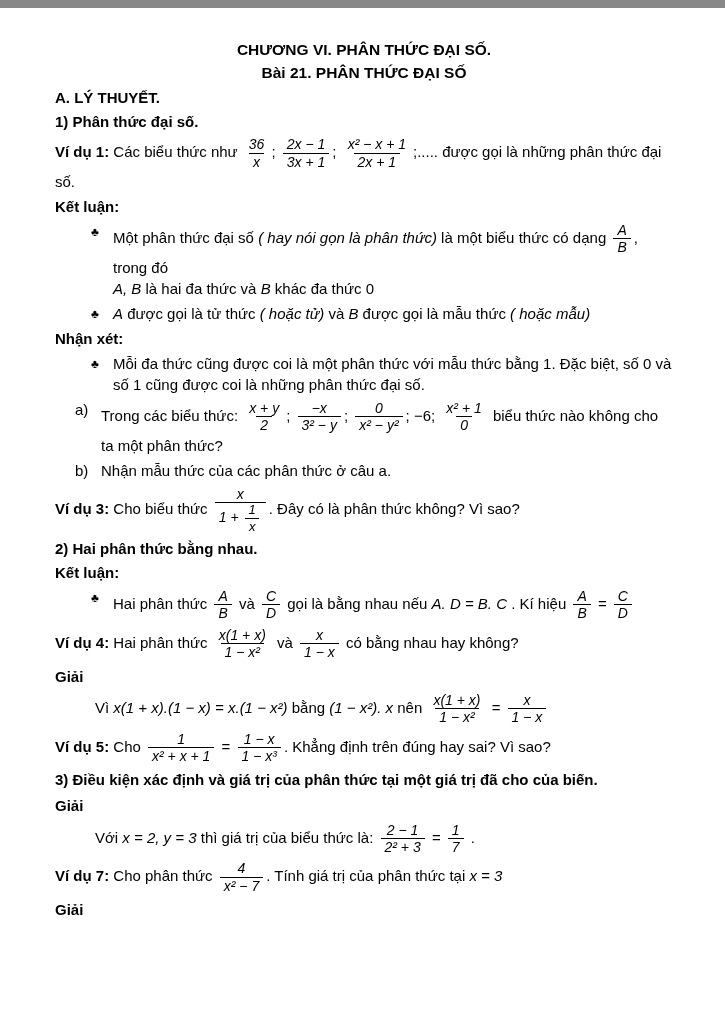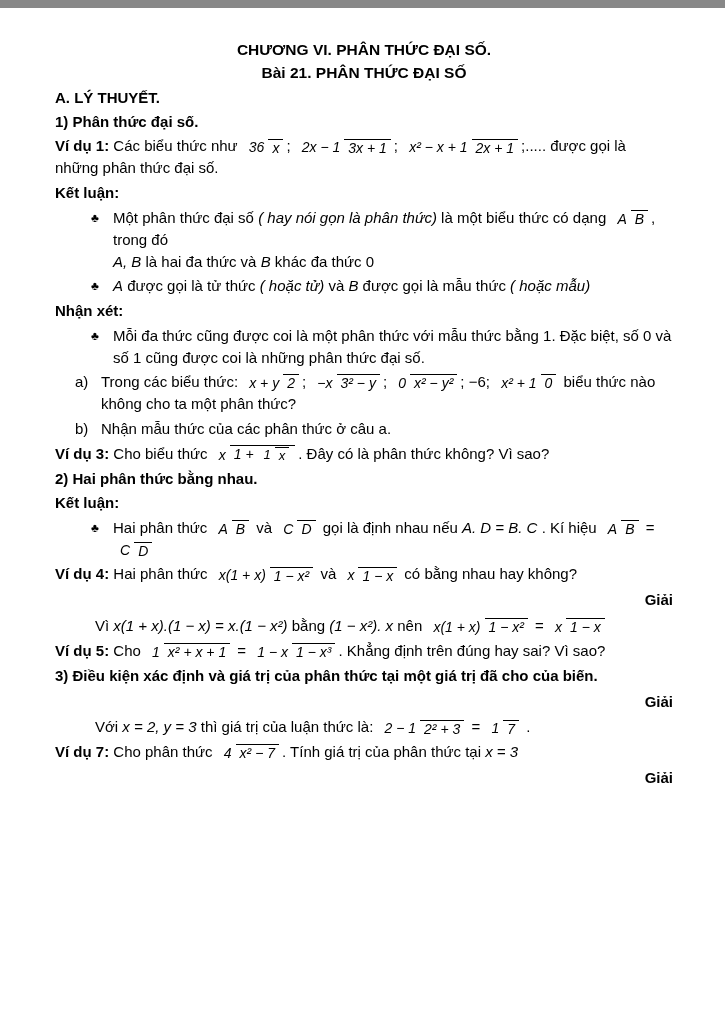--- a/index.html
+++ b/index.html
@@ -6,33 +6,33 @@
   .page{
     width:725px;min-height:1024px;box-sizing:border-box;margin:8px auto;
     background:#ffffff;color:#000;
     padding:30px 52px 24px 55px;
     font-family:Liberation Sans, sans-serif;
     font-size:15px;line-height:1.45;
   }
   .line{margin:2px 0;}
   .h{font-weight:700;}
   .h-center{text-align:center;font-weight:700;font-size:15.5px;margin:1px 0;}
-  .center{text-align:right;font-weight:700;margin:4px 0;}
+  .center{text-align:left;font-weight:700;margin:4px 0;}
   .p{margin:3px 0;}
   .bold{font-weight:700;}
   .italic{font-style:italic;}
   .bullet{display:flex;align-items:flex-start;padding-left:36px;margin:3px 0;}
   .bullet .marker{flex:0 0 22px;font-size:12px;padding-top:3px;}
   .bullet .content{flex:1;}
   .list{display:flex;align-items:flex-start;padding-left:20px;margin:3px 0;}
   .list .marker{flex:0 0 26px;}
   .list .content{flex:1;}
   .indent1{padding-left:40px;}
   .frac{
-    display:inline-flex;flex-direction:row;align-items:center;
+    display:inline-flex;flex-direction:column;align-items:center;
     vertical-align:middle;margin:1px 3px;font-style:italic;font-size:14px;
   }
   .frac .num{padding:0 4px;line-height:1.15;}
   .frac .den{padding:0 4px;border-top:1px solid #000;line-height:1.2;}
   .frac .frac{font-size:13px;margin:0 2px;}
 </style>
 </head>
 <body>
 
 <div class="page">
@@ -98,21 +98,21 @@
       <div class="line h"><span class="bold">2) Hai phân thức bằng nhau.</span></div>
       <div class="line h"><span class="bold">Kết luận:</span></div>
       <div class="line bullet">
         <span class="marker">♣</span>
         <span class="content"><span>Hai phân thức </span><span class="frac">
             <span class="num">A</span>
             <span class="den">B</span>
           </span><span> và </span><span class="frac">
             <span class="num">C</span>
             <span class="den">D</span>
-          </span><span> gọi là định nhau nếu </span><span class="italic">A. D = B. C</span><span> . Kí hiệu </span><span class="frac">
+          </span><span> gọi là bằng nhau nếu </span><span class="italic">A. D = B. C</span><span> . Kí hiệu </span><span class="frac">
             <span class="num">A</span>
             <span class="den">B</span>
           </span><span> = </span><span class="frac">
             <span class="num">C</span>
             <span class="den">D</span>
           </span></span>
       </div>
       <div class="line p"><span class="bold">Ví dụ 4:</span><span> Hai phân thức </span><span class="frac">
           <span class="num">x(1 + x)</span>
           <span class="den">1 − x²</span>
@@ -130,21 +130,21 @@
         </span></div>
       <div class="line p"><span class="bold">Ví dụ 5:</span><span> Cho </span><span class="frac">
           <span class="num">1</span>
           <span class="den">x² + x + 1</span>
         </span><span> = </span><span class="frac">
           <span class="num">1 − x</span>
           <span class="den">1 − x³</span>
         </span><span>. Khẳng định trên đúng hay sai? Vì sao?</span></div>
       <div class="line h"><span class="bold">3) Điều kiện xác định và giá trị của phân thức tại một giá trị đã cho của biến.</span></div>
       <div class="line center"><span class="bold">Giải</span></div>
-      <div class="line p indent1"><span>Với </span><span class="italic">x = 2,  y = 3</span><span> thì giá trị của luận thức là: </span><span class="frac">
+      <div class="line p indent1"><span>Với </span><span class="italic">x = 2,  y = 3</span><span> thì giá trị của biểu thức là: </span><span class="frac">
           <span class="num">2 − 1</span>
           <span class="den">2² + 3</span>
         </span><span> = </span><span class="frac">
           <span class="num">1</span>
           <span class="den">7</span>
         </span><span> .</span></div>
       <div class="line p"><span class="bold">Ví dụ 7:</span><span> Cho phân thức </span><span class="frac">
           <span class="num">4</span>
           <span class="den">x² − 7</span>
         </span><span>. Tính giá trị của phân thức tại </span><span class="italic">x = 3</span></div>

